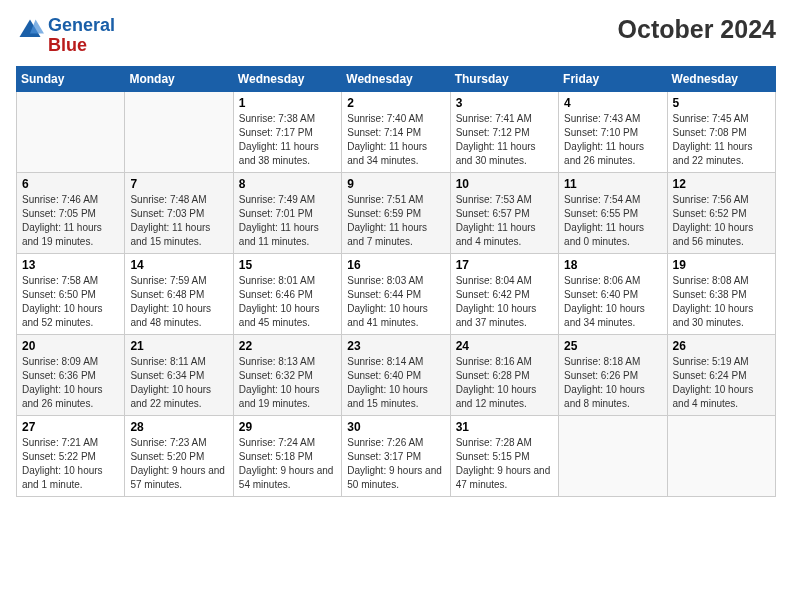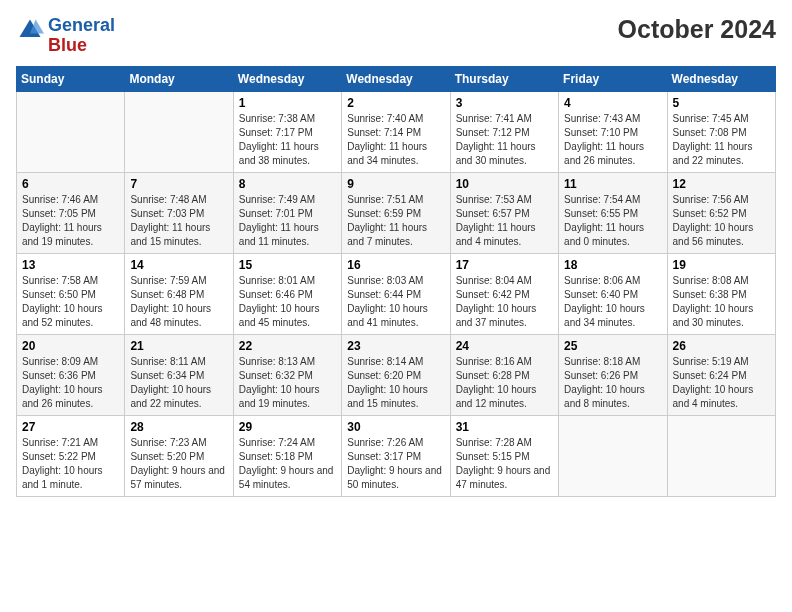--- a/index.html
+++ b/index.html
@@ -260,21 +260,21 @@
         </td>
         <td>
           <span class="day-num">22</span>
           <div class="day-info">Sunrise: 8:13 AM
 Sunset: 6:32 PM
 Daylight: 10 hours and 19 minutes.</div>
         </td>
         <td>
           <span class="day-num">23</span>
           <div class="day-info">Sunrise: 8:14 AM
-Sunset: 6:20 PM
+Sunset: 6:40 PM
 Daylight: 10 hours and 15 minutes.</div>
         </td>
         <td>
           <span class="day-num">24</span>
           <div class="day-info">Sunrise: 8:16 AM
 Sunset: 6:28 PM
 Daylight: 10 hours and 12 minutes.</div>
         </td>
         <td>
           <span class="day-num">25</span>

